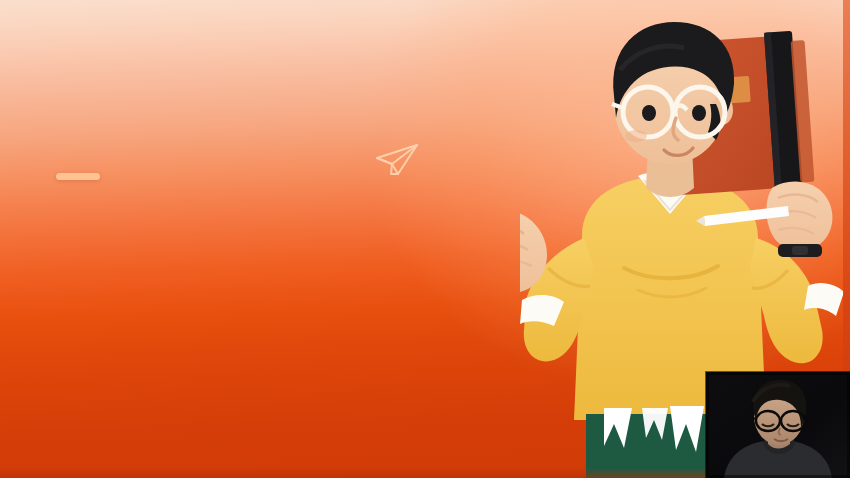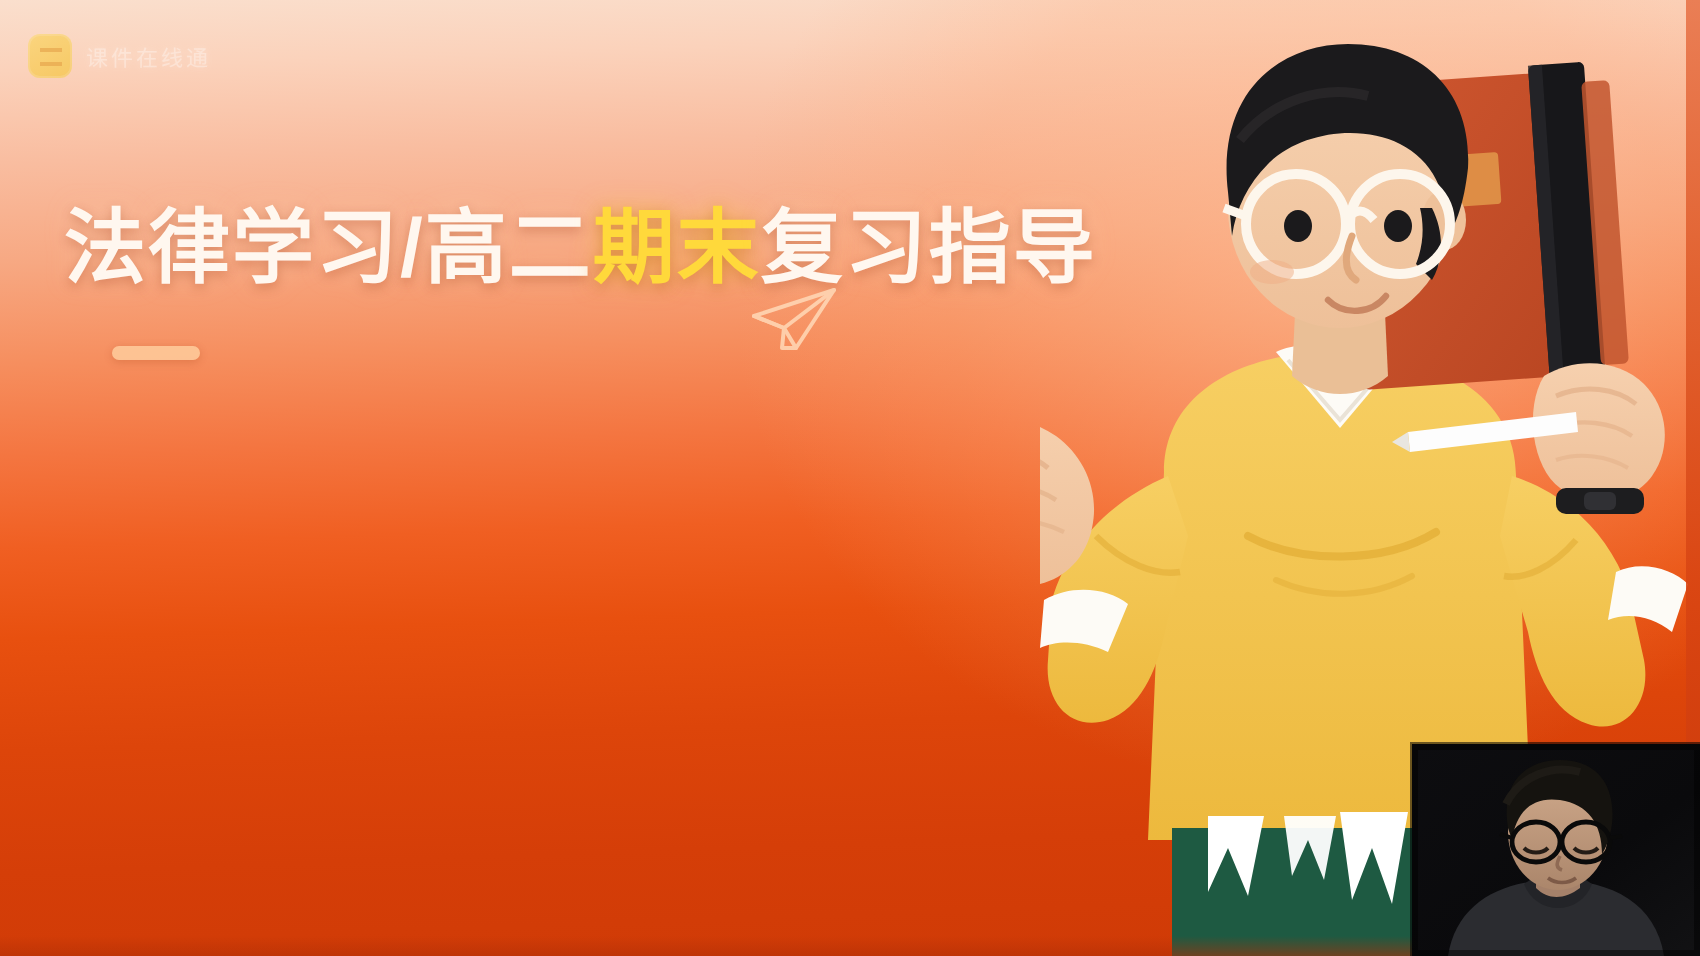--- a/index.html
+++ b/index.html
@@ -222,28 +222,21 @@
       <ellipse cx="179" cy="113" rx="7" ry="8" fill="#1b1a1c"></ellipse>
 
       <path d="M156 118 C152 128 152 136 158 140" stroke="#e0a87c" stroke-width="3.5" fill="none" stroke-linecap="round"></path>
 
       <path d="M144 150 C152 158 166 157 173 148" stroke="#c98763" stroke-width="3.2" fill="none" stroke-linecap="round"></path>
 
       <ellipse cx="116" cy="136" rx="11" ry="6" fill="#f0ad86" opacity=".5"></ellipse>
     </svg>
   </div>
 
-  <div class="brand">
-    <span class="brand-badge">
-        <i></i>
-      </span>
-    <span class="brand-text">课件在线通</span>
-  </div>
-
-  <div class="title-main"><span>法律学习/高二</span><span class="hl">期末</span><span>复习指导</span></div>
+
 
   <div class="title-rule"></div>
 
 
   <div class="plane">
     <svg viewBox="0 0 46 40" xmlns="http://www.w3.org/2000/svg">
       <g fill="none" stroke="#ffd9b8" stroke-width="2" stroke-linejoin="round" stroke-linecap="round" opacity=".92">
         <path d="M3 18 L43 5 L24 34 L18 24 Z"></path>
         <path d="M3 18 L18 24 L43 5"></path>
         <path d="M18 24 L17 34 L24 34"></path>

